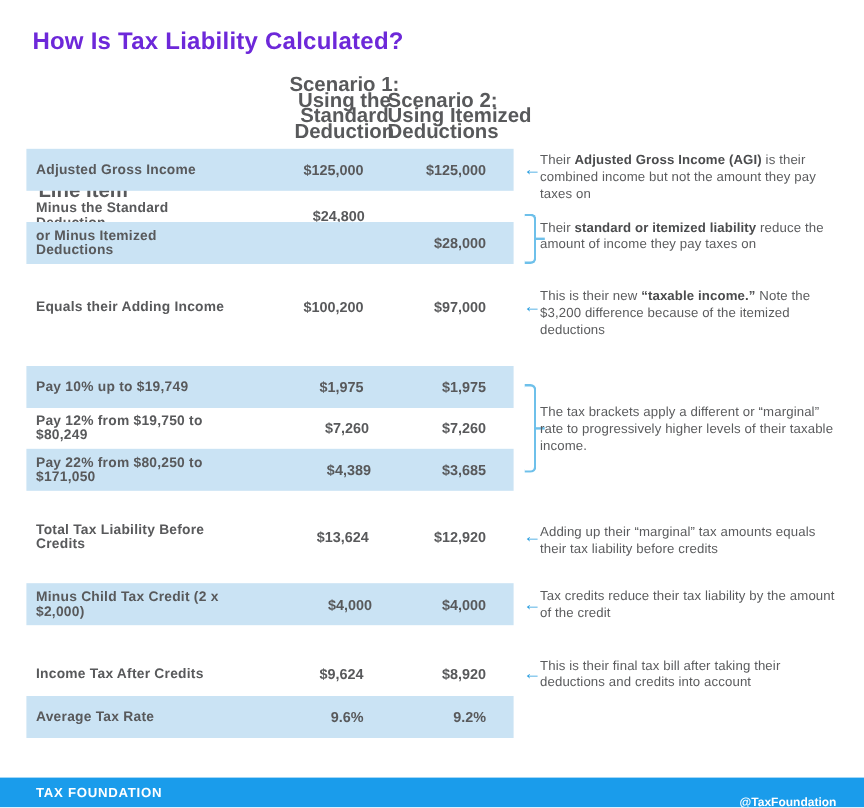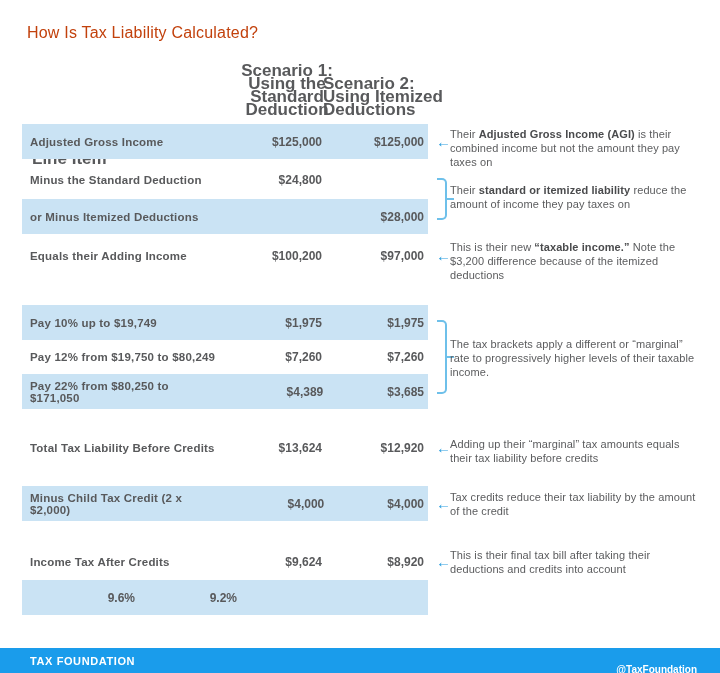--- a/index.html
+++ b/index.html
@@ -4,33 +4,33 @@
 <style>
   * { margin:0; padding:0; box-sizing:border-box; }
   html,body { background:#fff; }
   body { font-family:"Liberation Sans", sans-serif; }
   .canvas {
     position:relative; width:720px; height:673px; background:#ffffff;
     overflow:hidden; color:#58595b;
   }
   .title {
     position:absolute; left:27px; top:24px;
-    font-size:16px; font-weight:normal; color:#c2410c; letter-spacing:.2px;
+    font-size:20px; font-weight:bold; color:#6d28d9; letter-spacing:.2px;
   }
   
   .hdr { position:absolute; font-size:17px; font-weight:bold; color:#58595b; line-height:13px; }
   .hdr-line-item { left:32px; top:104px;margin-top:48px; }
   .hdr-s1 { left:237px; top:64px; width:100px; text-align:center; white-space:pre-line; }
   .hdr-s2 { left:323px; top:77px; width:120px; text-align:left; white-space:pre-line; }
   
   .row {
     position:absolute; left:22px; width:406px; height:35px;
     display:flex; align-items:center;
     font-size:11.5px; font-weight:bold; color:#58595b;
-    padding-left:8px; padding-right:4px;
+    padding-left:8px; padding-right:23px;
   }
   .row.blue { background:#cae3f4; }
   .row .lbl { flex:1 1 auto; letter-spacing:.2px; }
   .row .v1 { width:105px; text-align:right; font-size:12px; }
   .row .v2 { width:102px; text-align:right; font-size:12px; }
   
   .arrow {
     position:absolute; left:436px; width:20px;
     color:#2d9fdf; font-size:15px; font-weight:bold; line-height:15px;
     text-align:left;
@@ -81,21 +81,21 @@
   <div class="row blue" style="top:124px">
     <span class="lbl">Adjusted Gross Income</span>
     <span class="v1">$125,000</span>
     <span class="v2">$125,000</span>
   </div>
   <div class="row" style="top:162px">
     <span class="lbl">Minus the Standard Deduction</span>
     <span class="v1">$24,800</span>
     <span class="v2"></span>
   </div>
-  <div class="row blue" style="top:199px">
+  <div class="row blue" style="top:185px">
     <span class="lbl">or Minus Itemized Deductions</span>
     <span class="v1"></span>
     <span class="v2">$28,000</span>
   </div>
   <div class="row" style="top:238px">
     <span class="lbl">Equals their Adding Income</span>
     <span class="v1">$100,200</span>
     <span class="v2">$97,000</span>
   </div>
   <div class="row blue" style="top:305px">
@@ -122,20 +122,21 @@
     <span class="lbl">Minus Child Tax Credit (2 x $2,000)</span>
     <span class="v1">$4,000</span>
     <span class="v2">$4,000</span>
   </div>
   <div class="row" style="top:544px">
     <span class="lbl">Income Tax After Credits</span>
     <span class="v1">$9,624</span>
     <span class="v2">$8,920</span>
   </div>
   <div class="row blue" style="top:580px">
+    <span class="lbl">Average Tax Rate</span>
     <span class="v1">9.6%</span>
     <span class="v2">9.2%</span>
   </div>
 
   <span class="arrow" style="top:134px">←</span>
   <span class="arrow" style="top:248px">←</span>
   <span class="arrow" style="top:440px">←</span>
   <span class="arrow" style="top:496px">←</span>
   <span class="arrow" style="top:554px">←</span>
 

